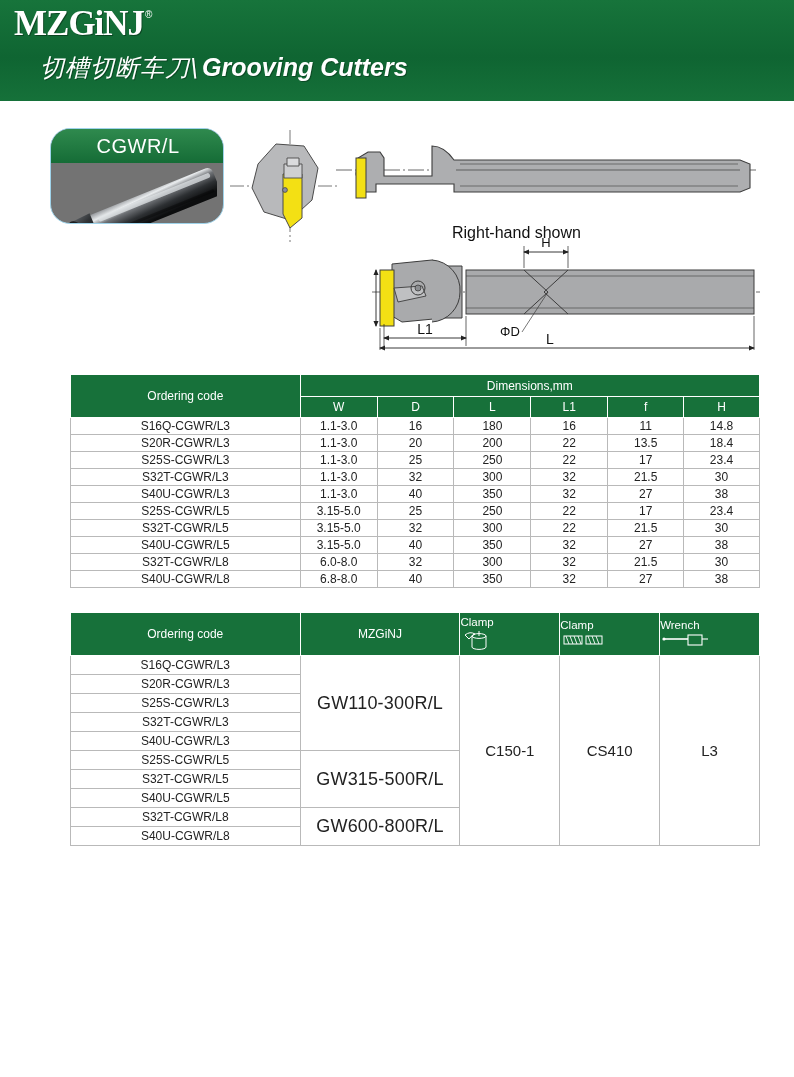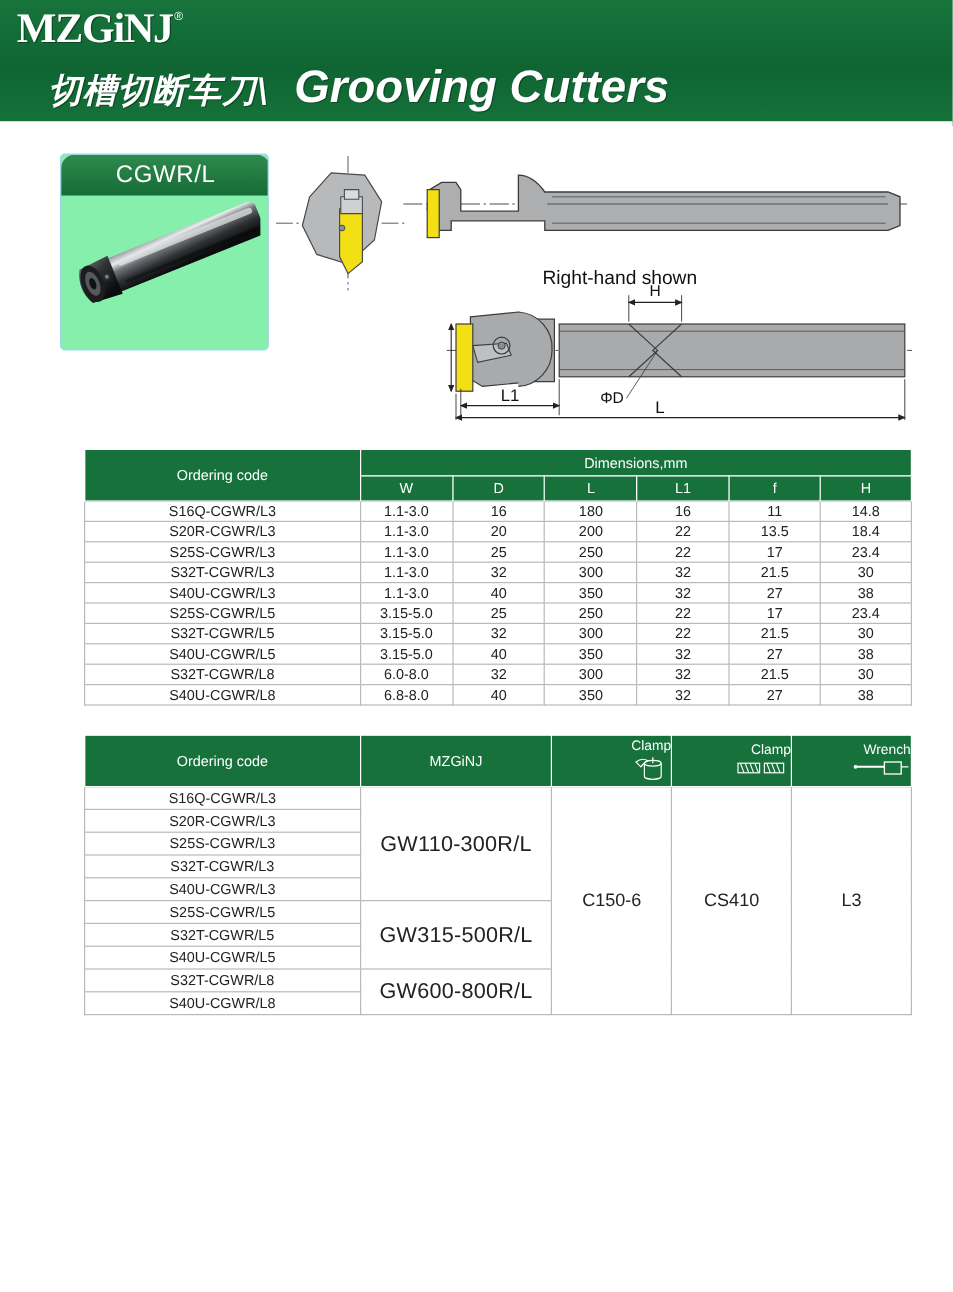--- a/index.html
+++ b/index.html
@@ -51,44 +51,44 @@
     line-height: 42px;
     font-family: "Liberation Sans", sans-serif;
     text-shadow: 1px 1px 0 rgba(0,0,0,0.3);
   }
   .subtitle-row {
     position: absolute; left: 40px; top: 52px;
     display: flex; align-items: baseline;
     font-style: italic;
   }
   .subtitle-cn {
-    font-size: 28px;
+    font-size: 24px;
     color: #ffffff;
-    font-weight: bold;
+    font-weight: normal;
     font-family: "DejaVu Sans", sans-serif;
     letter-spacing: 1px;
     text-shadow: 1px 1px 0 rgba(0,0,0,0.3);
     text-align: center;
   }
   .subtitle-en {
-    font-size: 38px;
+    font-size: 25px;
     color: #ffffff;
     font-weight: bold;
-    margin-left: 20px;
+    margin-left: 3px;
     font-family: "Liberation Sans", sans-serif;
     text-shadow: 1px 1px 0 rgba(0,0,0,0.3);
   }
 
   
   .photo-box {
     position: absolute; left: 50px; top: 128px;
-    width: 174px; height: 164px;
+    width: 174px; height: 96px;
     border: 1px solid #9fd3ea;
-    border-radius: 4px;
-    background: #86efac;
+    border-radius: 20px;
+    background: #737373;
     overflow: hidden;
   }
   .photo-band {
     position: absolute; left: 0; top: 0;
     width: 174px; height: 34px;
     background: linear-gradient(180deg,#2f8a4e 0%,#156c36 100%);
     border-radius: 11px 11px 0 0;
     display: flex; align-items: center; justify-content: center;
   }
   .photo-band span {
@@ -141,21 +141,21 @@
   .tbl thead th.grp { height: 22px; }
   .tbl thead th.sub { height: 21px; }
   .tbl thead th.tall { height: 43px; }
   .code-cell { text-align: center; font-size: 12px; }
   .tbl td { font-size: 12px; }
 
   
   #acc-table thead th.iconhead { height: 43px; vertical-align: middle; }
   .iconhead-inner {
     display: flex; flex-direction: column;
-    align-items: flex-end; justify-content: center;
+    align-items: flex-start; justify-content: center;
     gap: 1px; line-height: 11px;
   }
   .iconhead-inner .lbl { font-size: 11.5px; color:#fff; }
   #acc-table td.insert-cell { font-size: 18px; letter-spacing: .2px; }
   #acc-table td.span-cell  { font-size: 15px; }
   #acc-table td.code-cell  { font-size: 12px; height: 19px; }
 </style>
 </head>
 <body>
 
@@ -425,21 +425,21 @@
             <circle cx="4" cy="7" r="1.6" fill="#fff"></circle>
           </svg>
         </div>
       </th>
     </tr>
   </thead>
   <tbody id="acc-body">
       <tr>
         <td class="code-cell">S16Q-CGWR/L3</td>
         <td class="insert-cell" rowspan="5">GW110-300R/L</td>
-        <td class="span-cell" rowspan="10">C150-6</td>
+        <td class="span-cell" rowspan="10">C150-1</td>
         <td class="span-cell" rowspan="10">CS410</td>
         <td class="span-cell" rowspan="10">L3</td>
       </tr>
       <tr>
         <td class="code-cell">S20R-CGWR/L3</td>
       </tr>
       <tr>
         <td class="code-cell">S25S-CGWR/L3</td>
       </tr>
       <tr>

